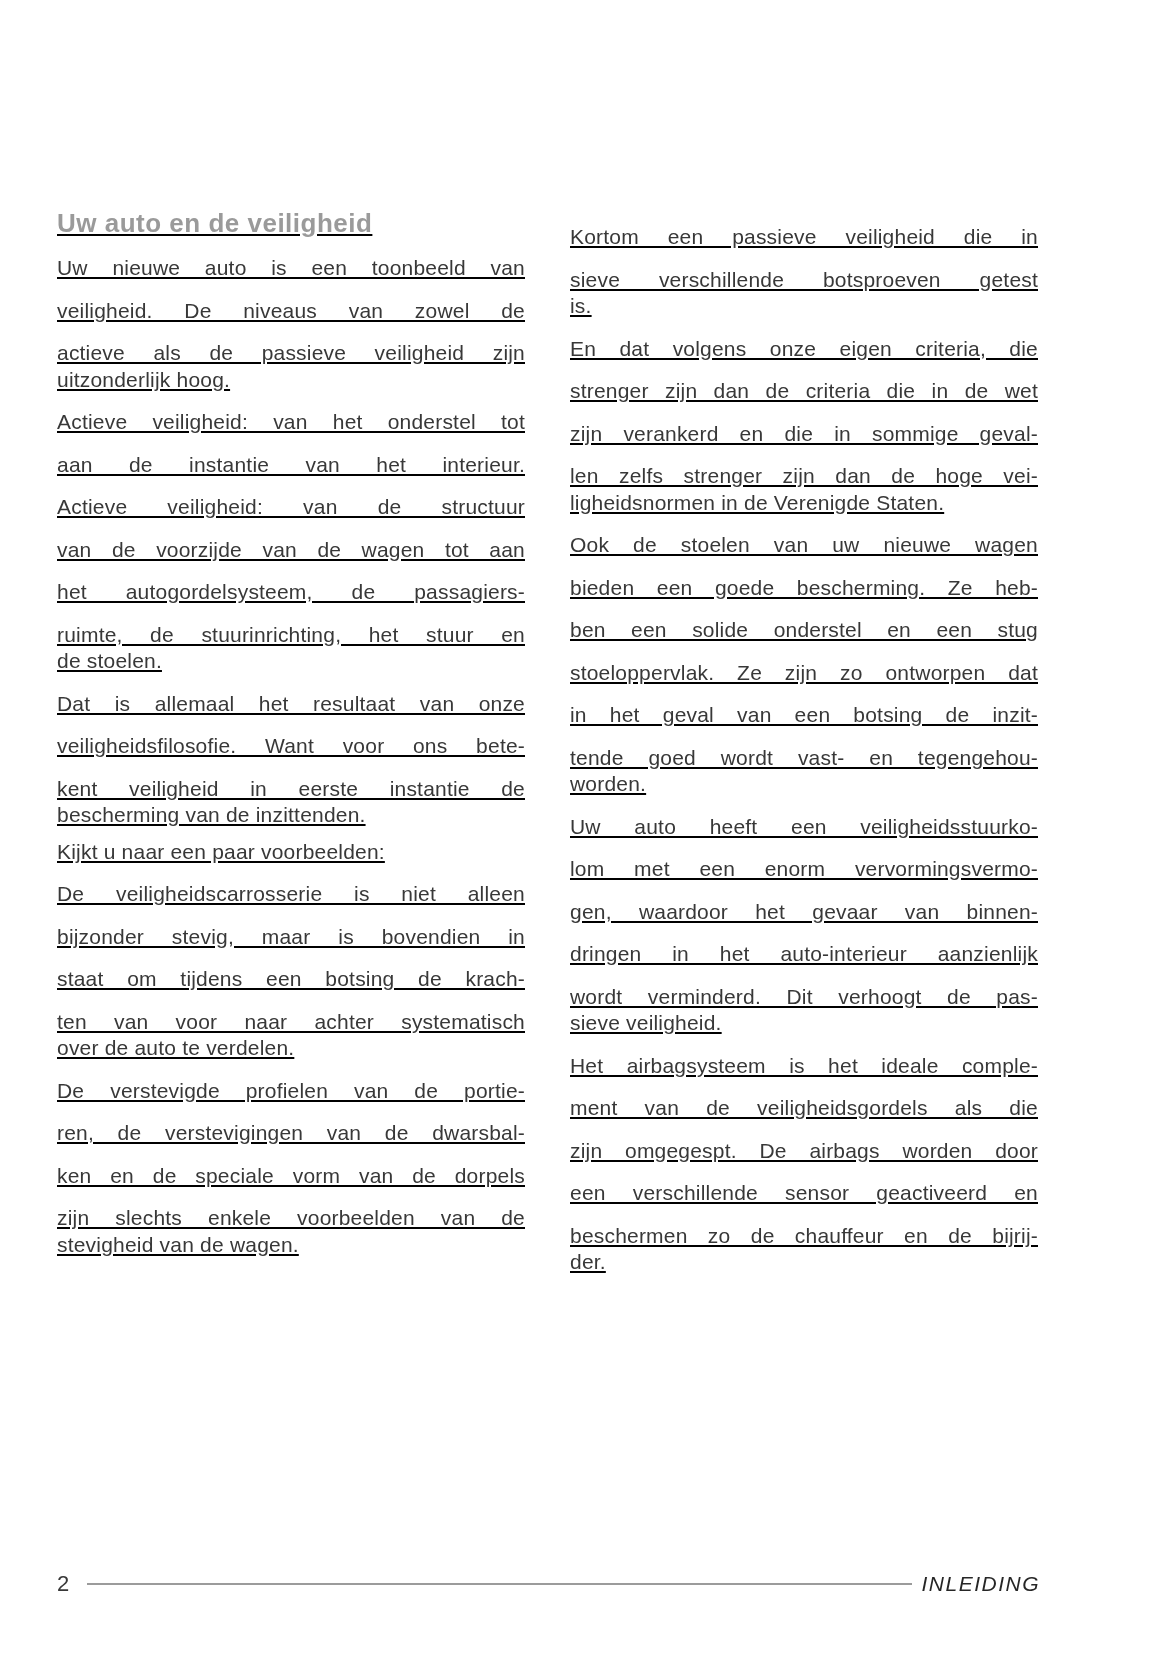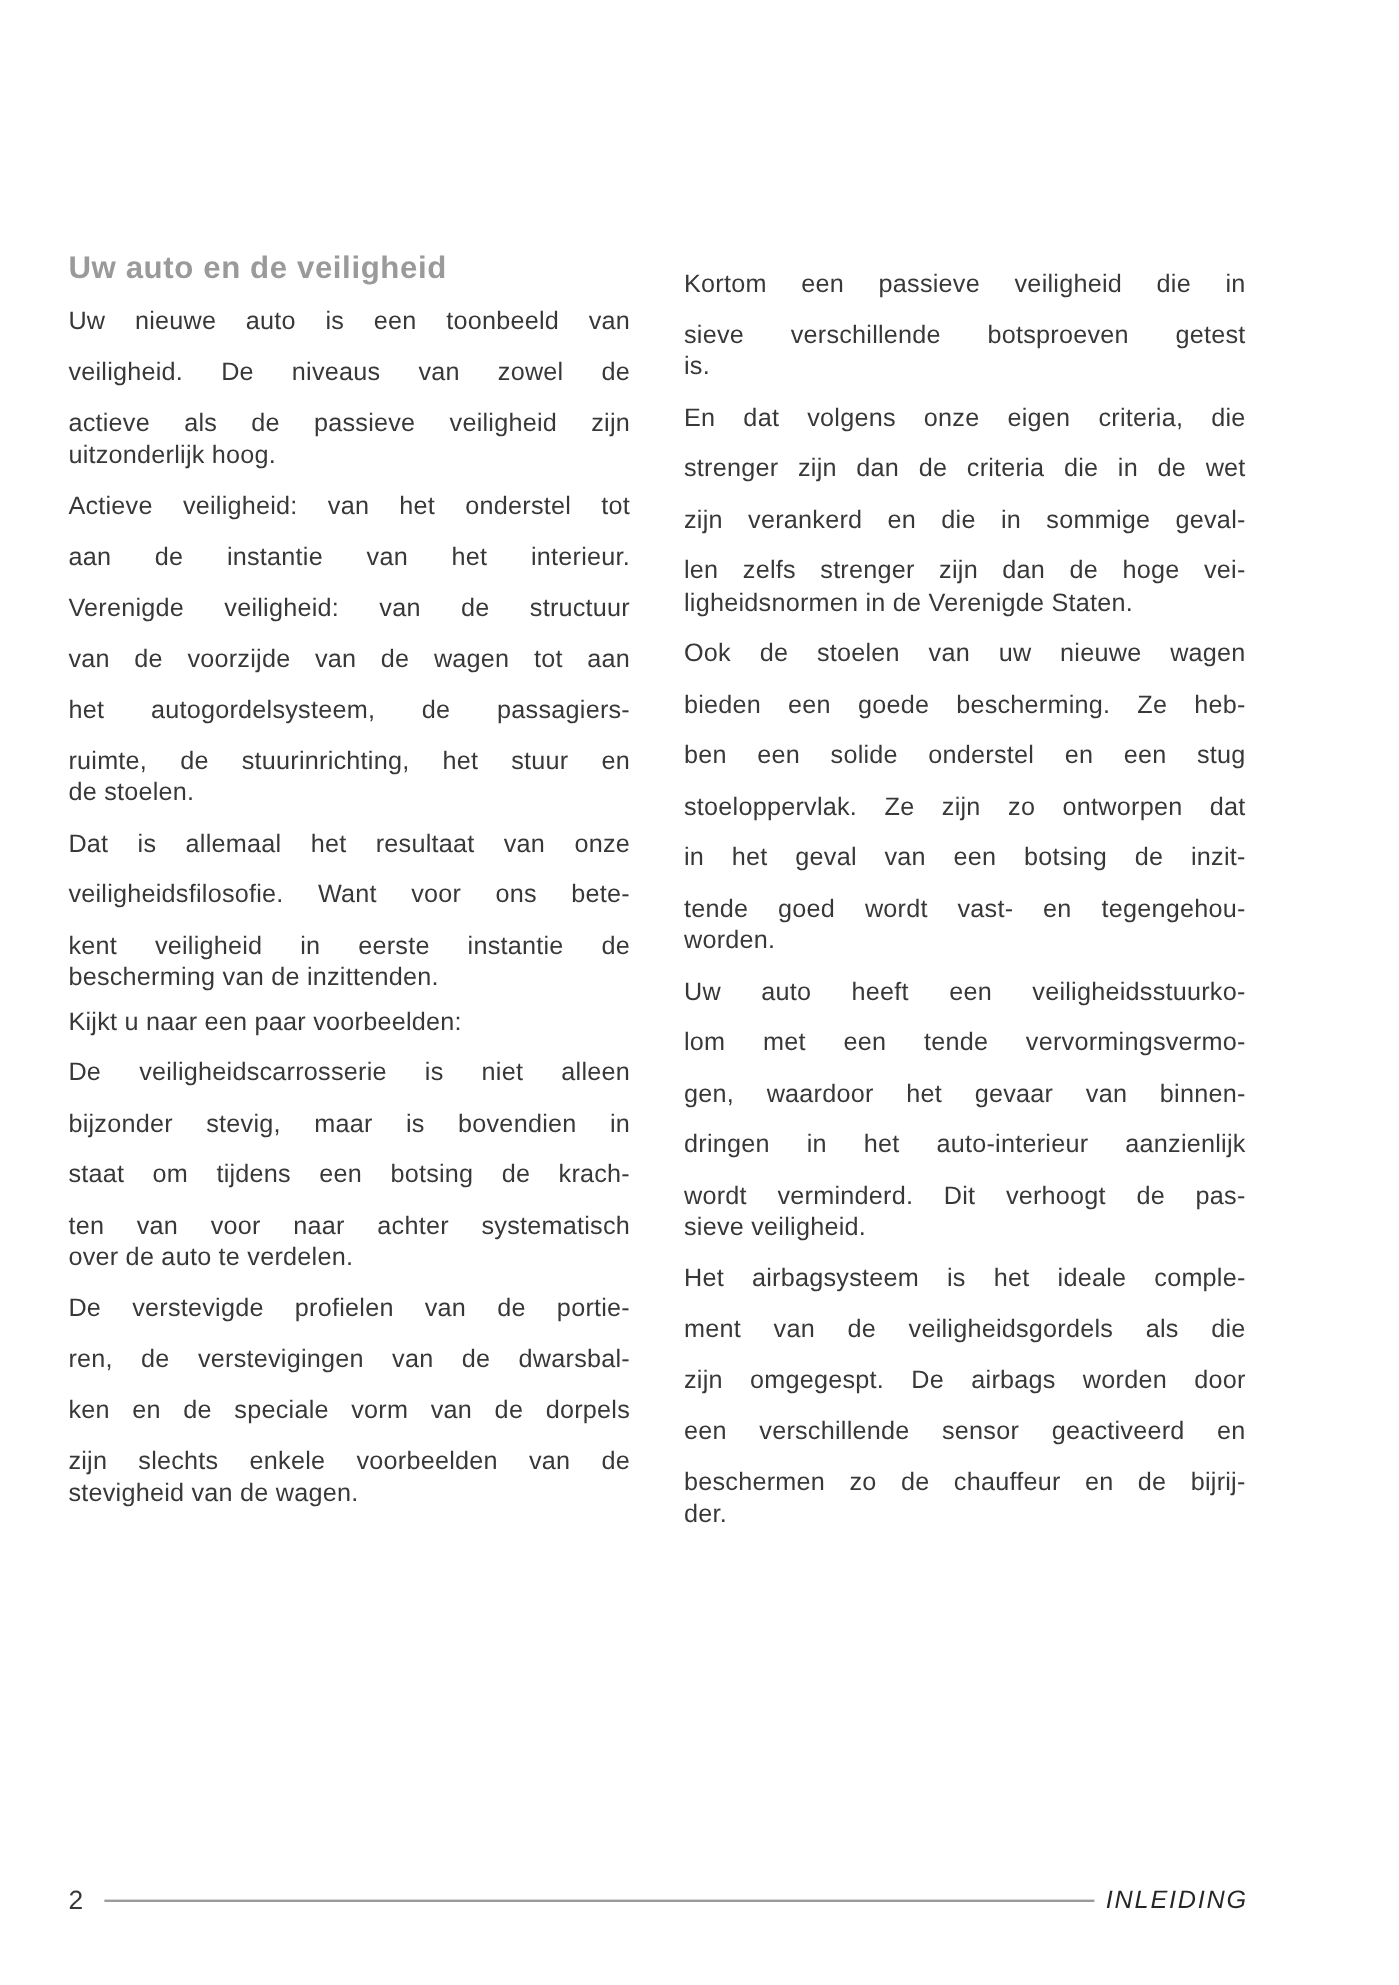--- a/index.html
+++ b/index.html
@@ -11,20 +11,21 @@
     font-family: "Liberation Sans", sans-serif;
     overflow: hidden;
   }
   .columns {
     position: absolute;
     left: 57px;
     top: 208px;
     width: 981px;
     display: flex;
     gap: 45px;
+    text-decoration: underline;
   }
   .col { width: 468px; }
   .heading {
     margin: 0 0 16px 0;
     font-size: 26px;
     font-weight: bold;
     letter-spacing: 0.5px;
     color: var(--heading, #9a9a9a);
   }
   .para { margin: 0 0 10px 0; }
@@ -73,21 +74,21 @@
       <div>
           <div class="para">
             <div class="ln j">Uw nieuwe auto is een toonbeeld van</div>
             <div class="ln j">veiligheid. De niveaus van zowel de</div>
             <div class="ln j">actieve als de passieve veiligheid zijn</div>
             <div class="ln">uitzonderlijk hoog.</div>
           </div>
           <div class="para">
             <div class="ln j">Actieve veiligheid: van het onderstel tot</div>
             <div class="ln j">aan de instantie van het interieur.</div>
-            <div class="ln j">Verenigde veiligheid: van de structuur</div>
+            <div class="ln j">Actieve veiligheid: van de structuur</div>
             <div class="ln j">van de voorzijde van de wagen tot aan</div>
             <div class="ln j">het autogordelsysteem, de passagiers-</div>
             <div class="ln j">ruimte, de stuurinrichting, het stuur en</div>
             <div class="ln">de stoelen.</div>
           </div>
           <div class="para">
             <div class="ln j">Dat is allemaal het resultaat van onze</div>
             <div class="ln j">veiligheidsfilosofie. Want voor ons bete-</div>
             <div class="ln j">kent veiligheid in eerste instantie de</div>
             <div class="ln">bescherming van de inzittenden.</div>
@@ -129,21 +130,21 @@
             <div class="ln j">Ook de stoelen van uw nieuwe wagen</div>
             <div class="ln j">bieden een goede bescherming. Ze heb-</div>
             <div class="ln j">ben een solide onderstel en een stug</div>
             <div class="ln j">stoeloppervlak. Ze zijn zo ontworpen dat</div>
             <div class="ln j">in het geval van een botsing de inzit-</div>
             <div class="ln j">tende goed wordt vast- en tegengehou-</div>
             <div class="ln">worden.</div>
           </div>
           <div class="para">
             <div class="ln j">Uw auto heeft een veiligheidsstuurko-</div>
-            <div class="ln j">lom met een tende vervormingsvermo-</div>
+            <div class="ln j">lom met een enorm vervormingsvermo-</div>
             <div class="ln j">gen, waardoor het gevaar van binnen-</div>
             <div class="ln j">dringen in het auto-interieur aanzienlijk</div>
             <div class="ln j">wordt verminderd. Dit verhoogt de pas-</div>
             <div class="ln">sieve veiligheid.</div>
           </div>
           <div class="para">
             <div class="ln j">Het airbagsysteem is het ideale comple-</div>
             <div class="ln j">ment van de veiligheidsgordels als die</div>
             <div class="ln j">zijn omgegespt. De airbags worden door</div>
             <div class="ln j">een verschillende sensor geactiveerd en</div>

